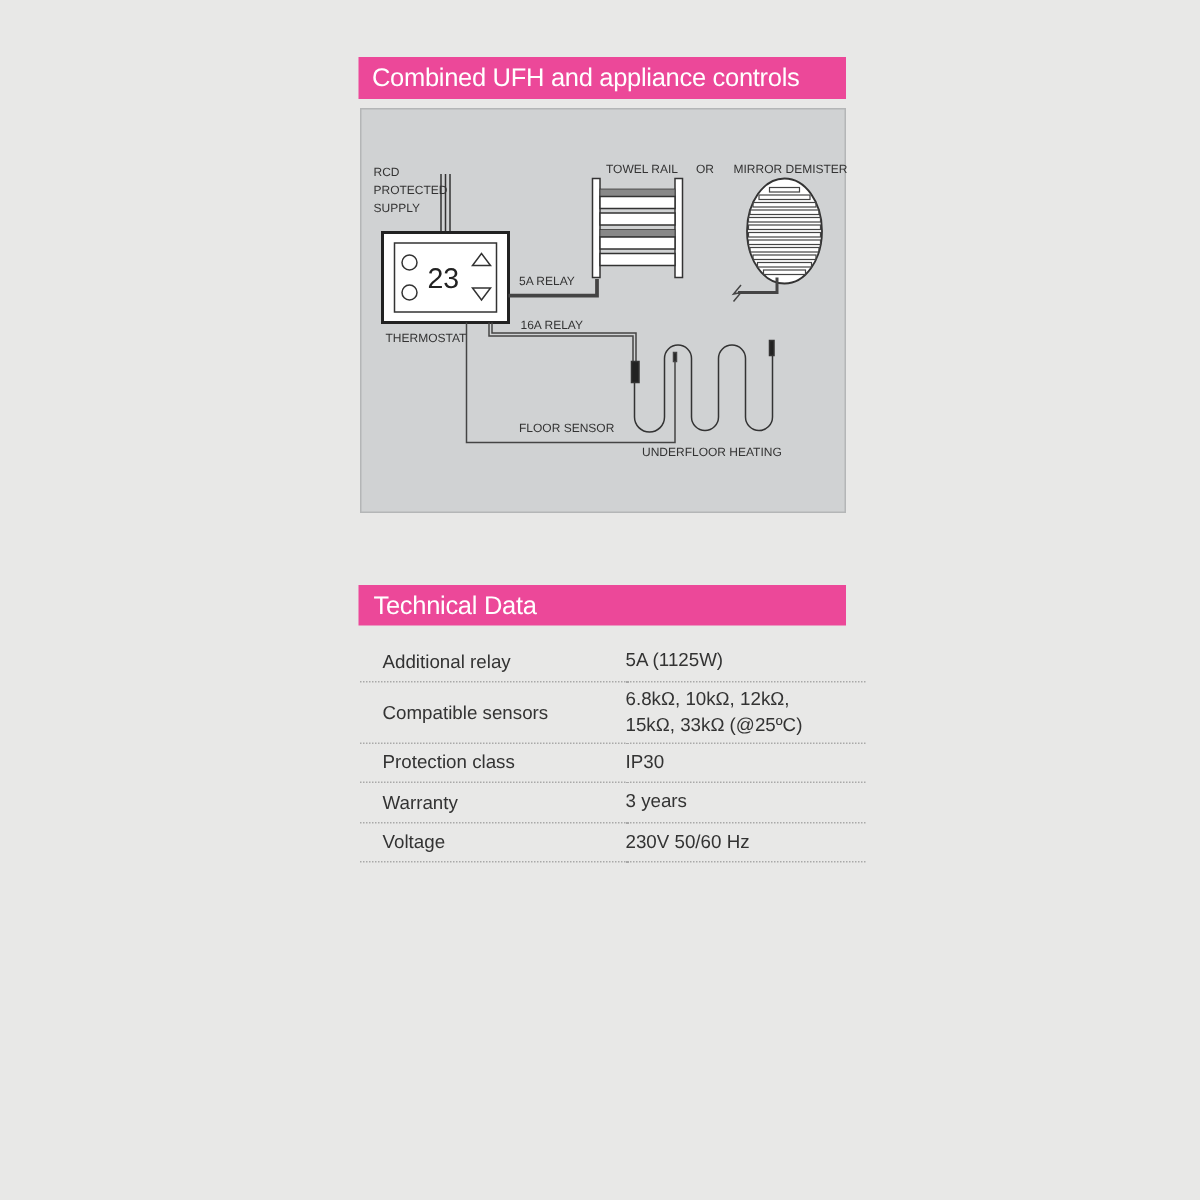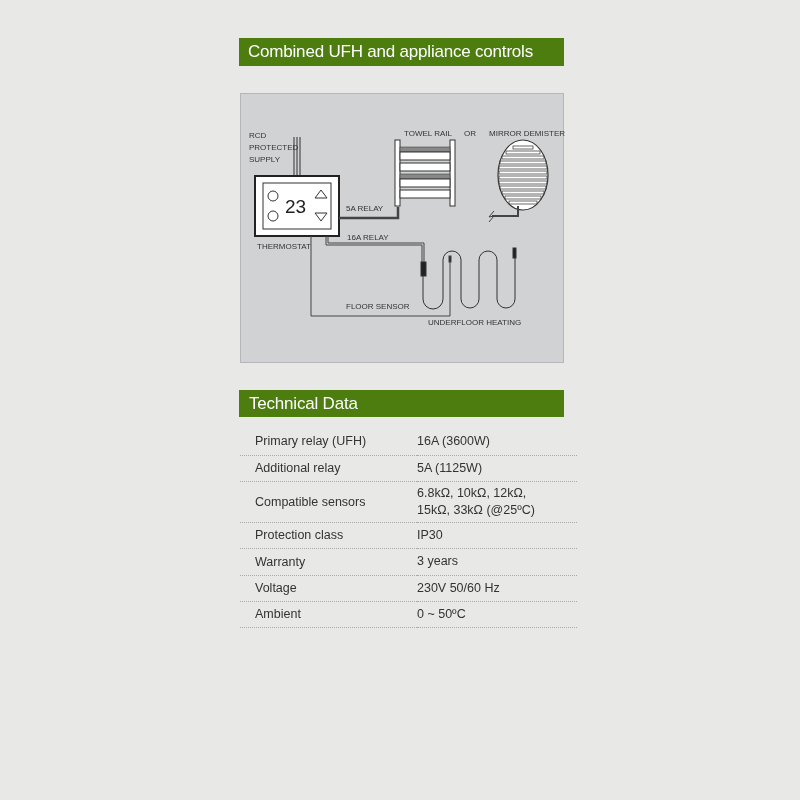--- a/index.html
+++ b/index.html
@@ -1,29 +1,29 @@
 <!DOCTYPE html>
 <html><head>
 <meta charset="utf-8">
 <style>
   html, body { margin:0; padding:0; }
   body {
     width:800px; height:800px; background:#e8e8e7; position:relative; overflow:hidden;
     font-family:"Liberation Sans", sans-serif; color:#333;
   }
   .section-header {
-    position:absolute; left:239px; width:325px; background:#4d7c0f; color:#fff;
+    position:absolute; left:239px; width:325px; background:#ec4899; color:#fff;
     font-size:17px; line-height:28px; padding-left:9px; box-sizing:border-box;
     letter-spacing:-0.2px;
   }
   #hdr1 { top:38px; height:28px; }
   #hdr2 { top:390px; height:27px; line-height:27px;padding-left:10px; }
   .diagram-panel {
     position:absolute; left:240px; top:72px; width:324px; height:270px;
-    background:#d0d2d3; border:1px solid #b4b6b7; box-sizing:border-box;margin-top:21px;
+    background:#d0d2d3; border:1px solid #b4b6b7; box-sizing:border-box;
   }
   .diagram-panel svg { position:absolute; left:0; top:0; }
   .dlabel { font-family:"Liberation Sans", sans-serif; font-size:8px; fill:#333; }
   .spec-table {
     position:absolute; left:240px; top:428px; width:337px; border-collapse:collapse;
     font-size:12.5px; color:#333;
   }
   .spec-table td {
     border-bottom:1px dotted #a9a9a9; padding:0; vertical-align:middle;
   }
@@ -116,24 +116,20 @@
       <path d="M277,112 L277,122 L251,122" fill="none" stroke="#444" stroke-width="2"></path>
       <path d="M253,117 L248,123 L253,122 L248,128" fill="none" stroke="#444" stroke-width="1"></path>
     </g>
   </svg>
 </div>
 
 <div class="section-header" id="hdr2">Technical Data</div>
 
 <table class="spec-table">
   <tbody>
-    <tr style="height:27px">
-        <td class="k">Primary relay (UFH)</td>
-        <td class="v">16A (3600W)</td>
-      </tr>
     <tr style="height:26px">
         <td class="k">Additional relay</td>
         <td class="v">5A (1125W)</td>
       </tr>
     <tr style="height:41px">
         <td class="k">Compatible sensors</td>
         <td class="v">
           <div>6.8kΩ, 10kΩ, 12kΩ,</div>
           <div>15kΩ, 33kΩ (@25ºC)</div>
         </td>
@@ -143,18 +139,14 @@
         <td class="v">IP30</td>
       </tr>
     <tr style="height:27px">
         <td class="k">Warranty</td>
         <td class="v">3 years</td>
       </tr>
     <tr style="height:26px">
         <td class="k">Voltage</td>
         <td class="v">230V 50/60 Hz</td>
       </tr>
-    <tr style="height:26px">
-        <td class="k">Ambient</td>
-        <td class="v">0 ~ 50ºC</td>
-      </tr>
   </tbody>
 </table>
 
 </body></html>

